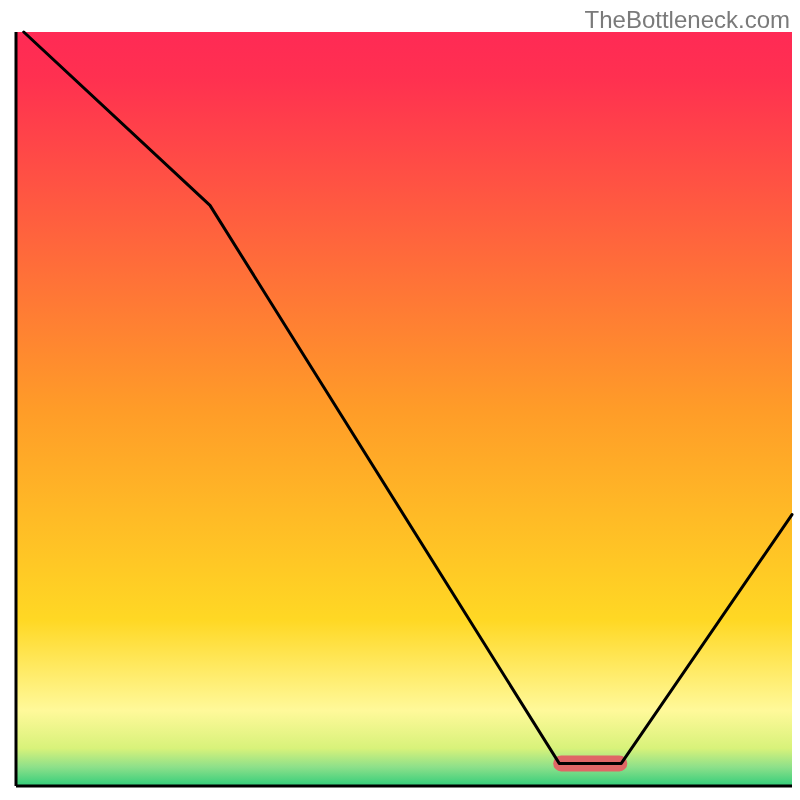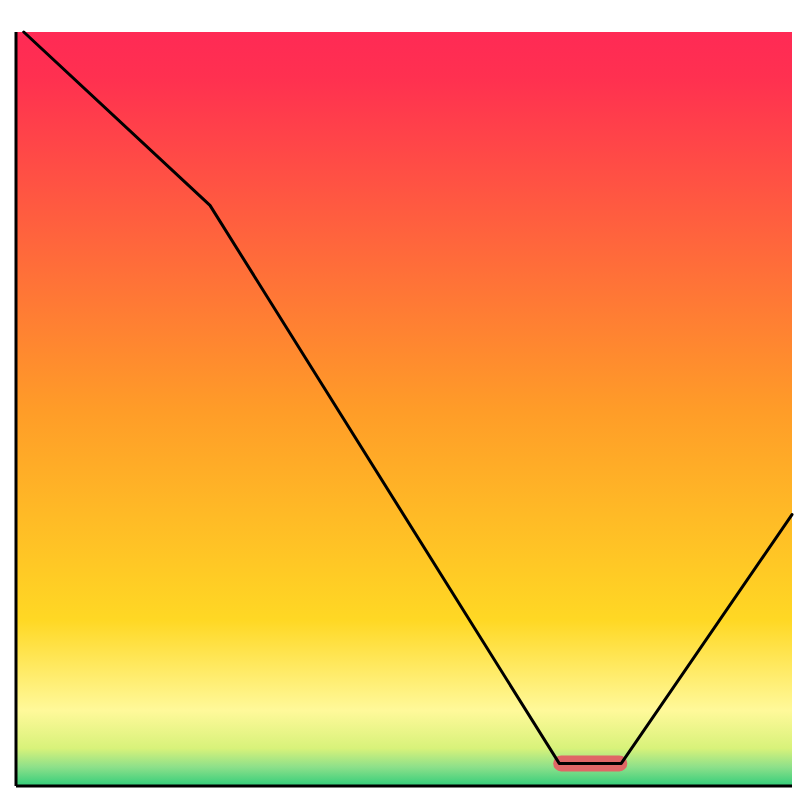--- a/index.html
+++ b/index.html
@@ -29,20 +29,21 @@
   svg {
     position: absolute;
     left: 0;
     top: 0;
   }
 </style>
 </head>
 <body>
 
 <div class="container">
+  <div class="watermark">TheBottleneck.com</div>
   <svg id="chart-svg" width="800" height="800">
       <defs>
         <linearGradient id="bg-grad" x1="0" y1="0" x2="0" y2="1">
           <stop offset="0%" stop-color="#ff2a55"></stop>
           <stop offset="6%" stop-color="#ff3050"></stop>
           <stop offset="50%" stop-color="#ff9c28"></stop>
           <stop offset="78%" stop-color="#ffd824"></stop>
           <stop offset="90%" stop-color="#fff99a"></stop>
           <stop offset="95%" stop-color="#d8f27a"></stop>
           <stop offset="97.5%" stop-color="#8de08a"></stop>

